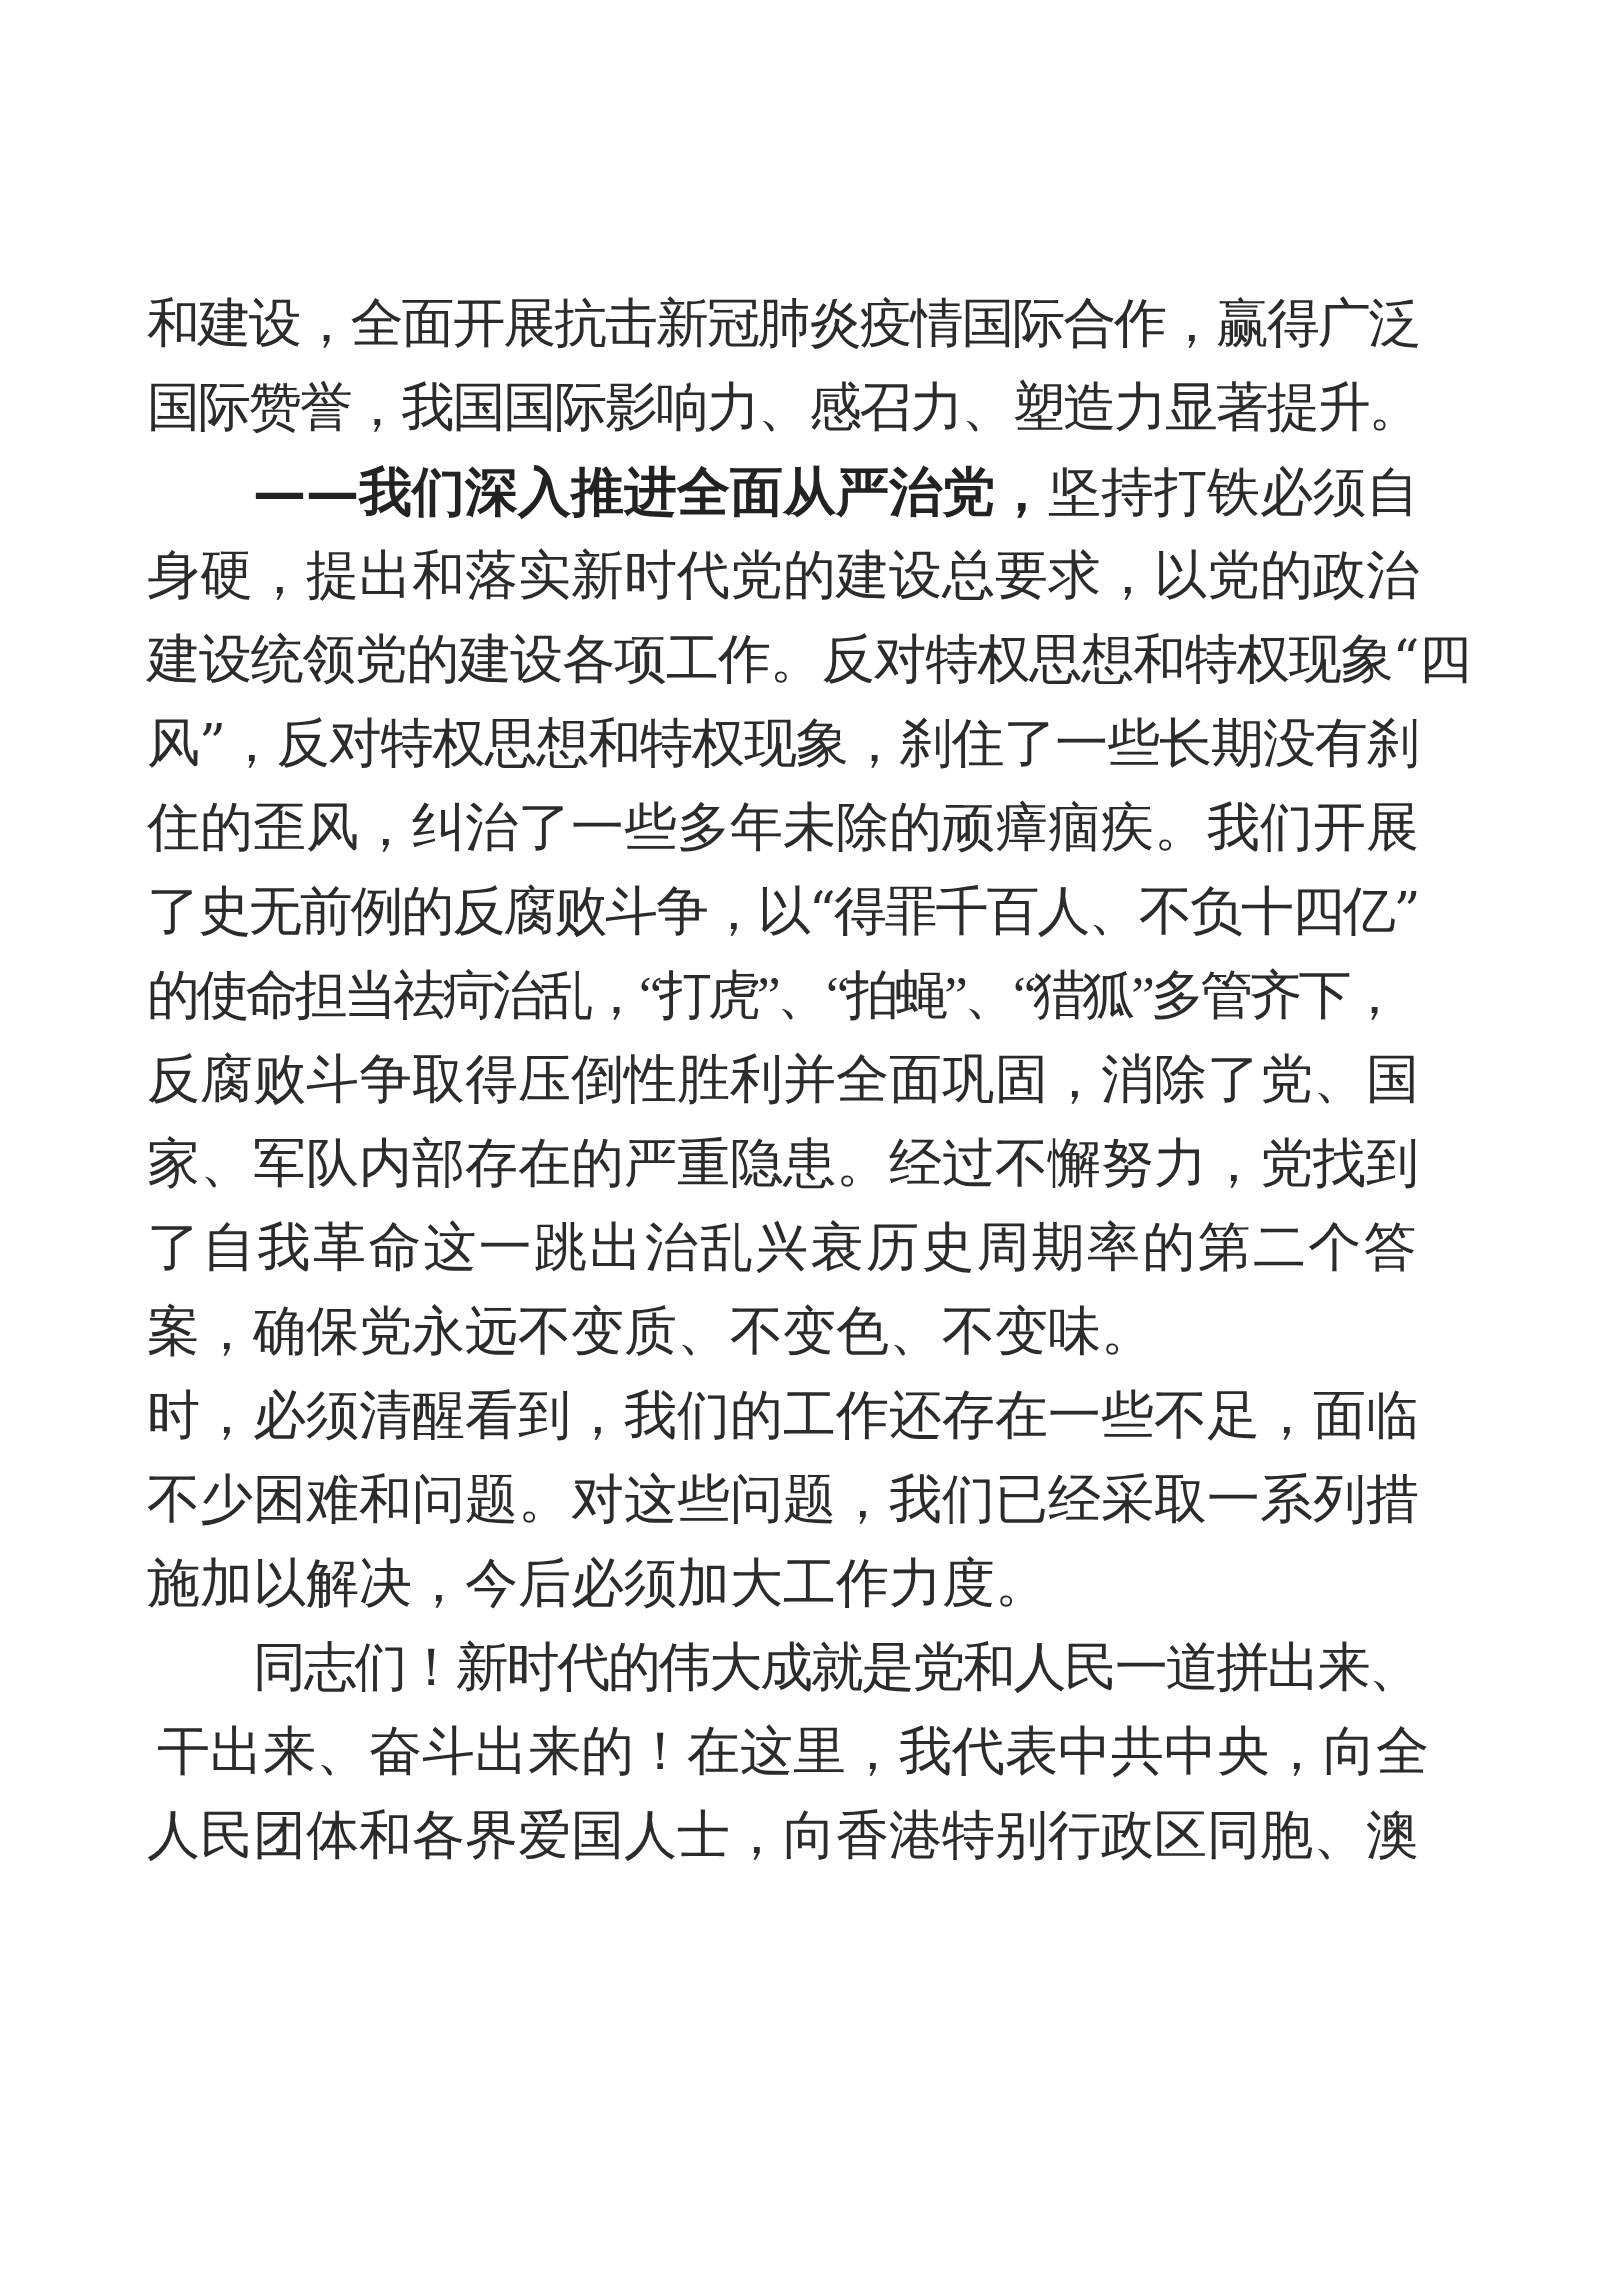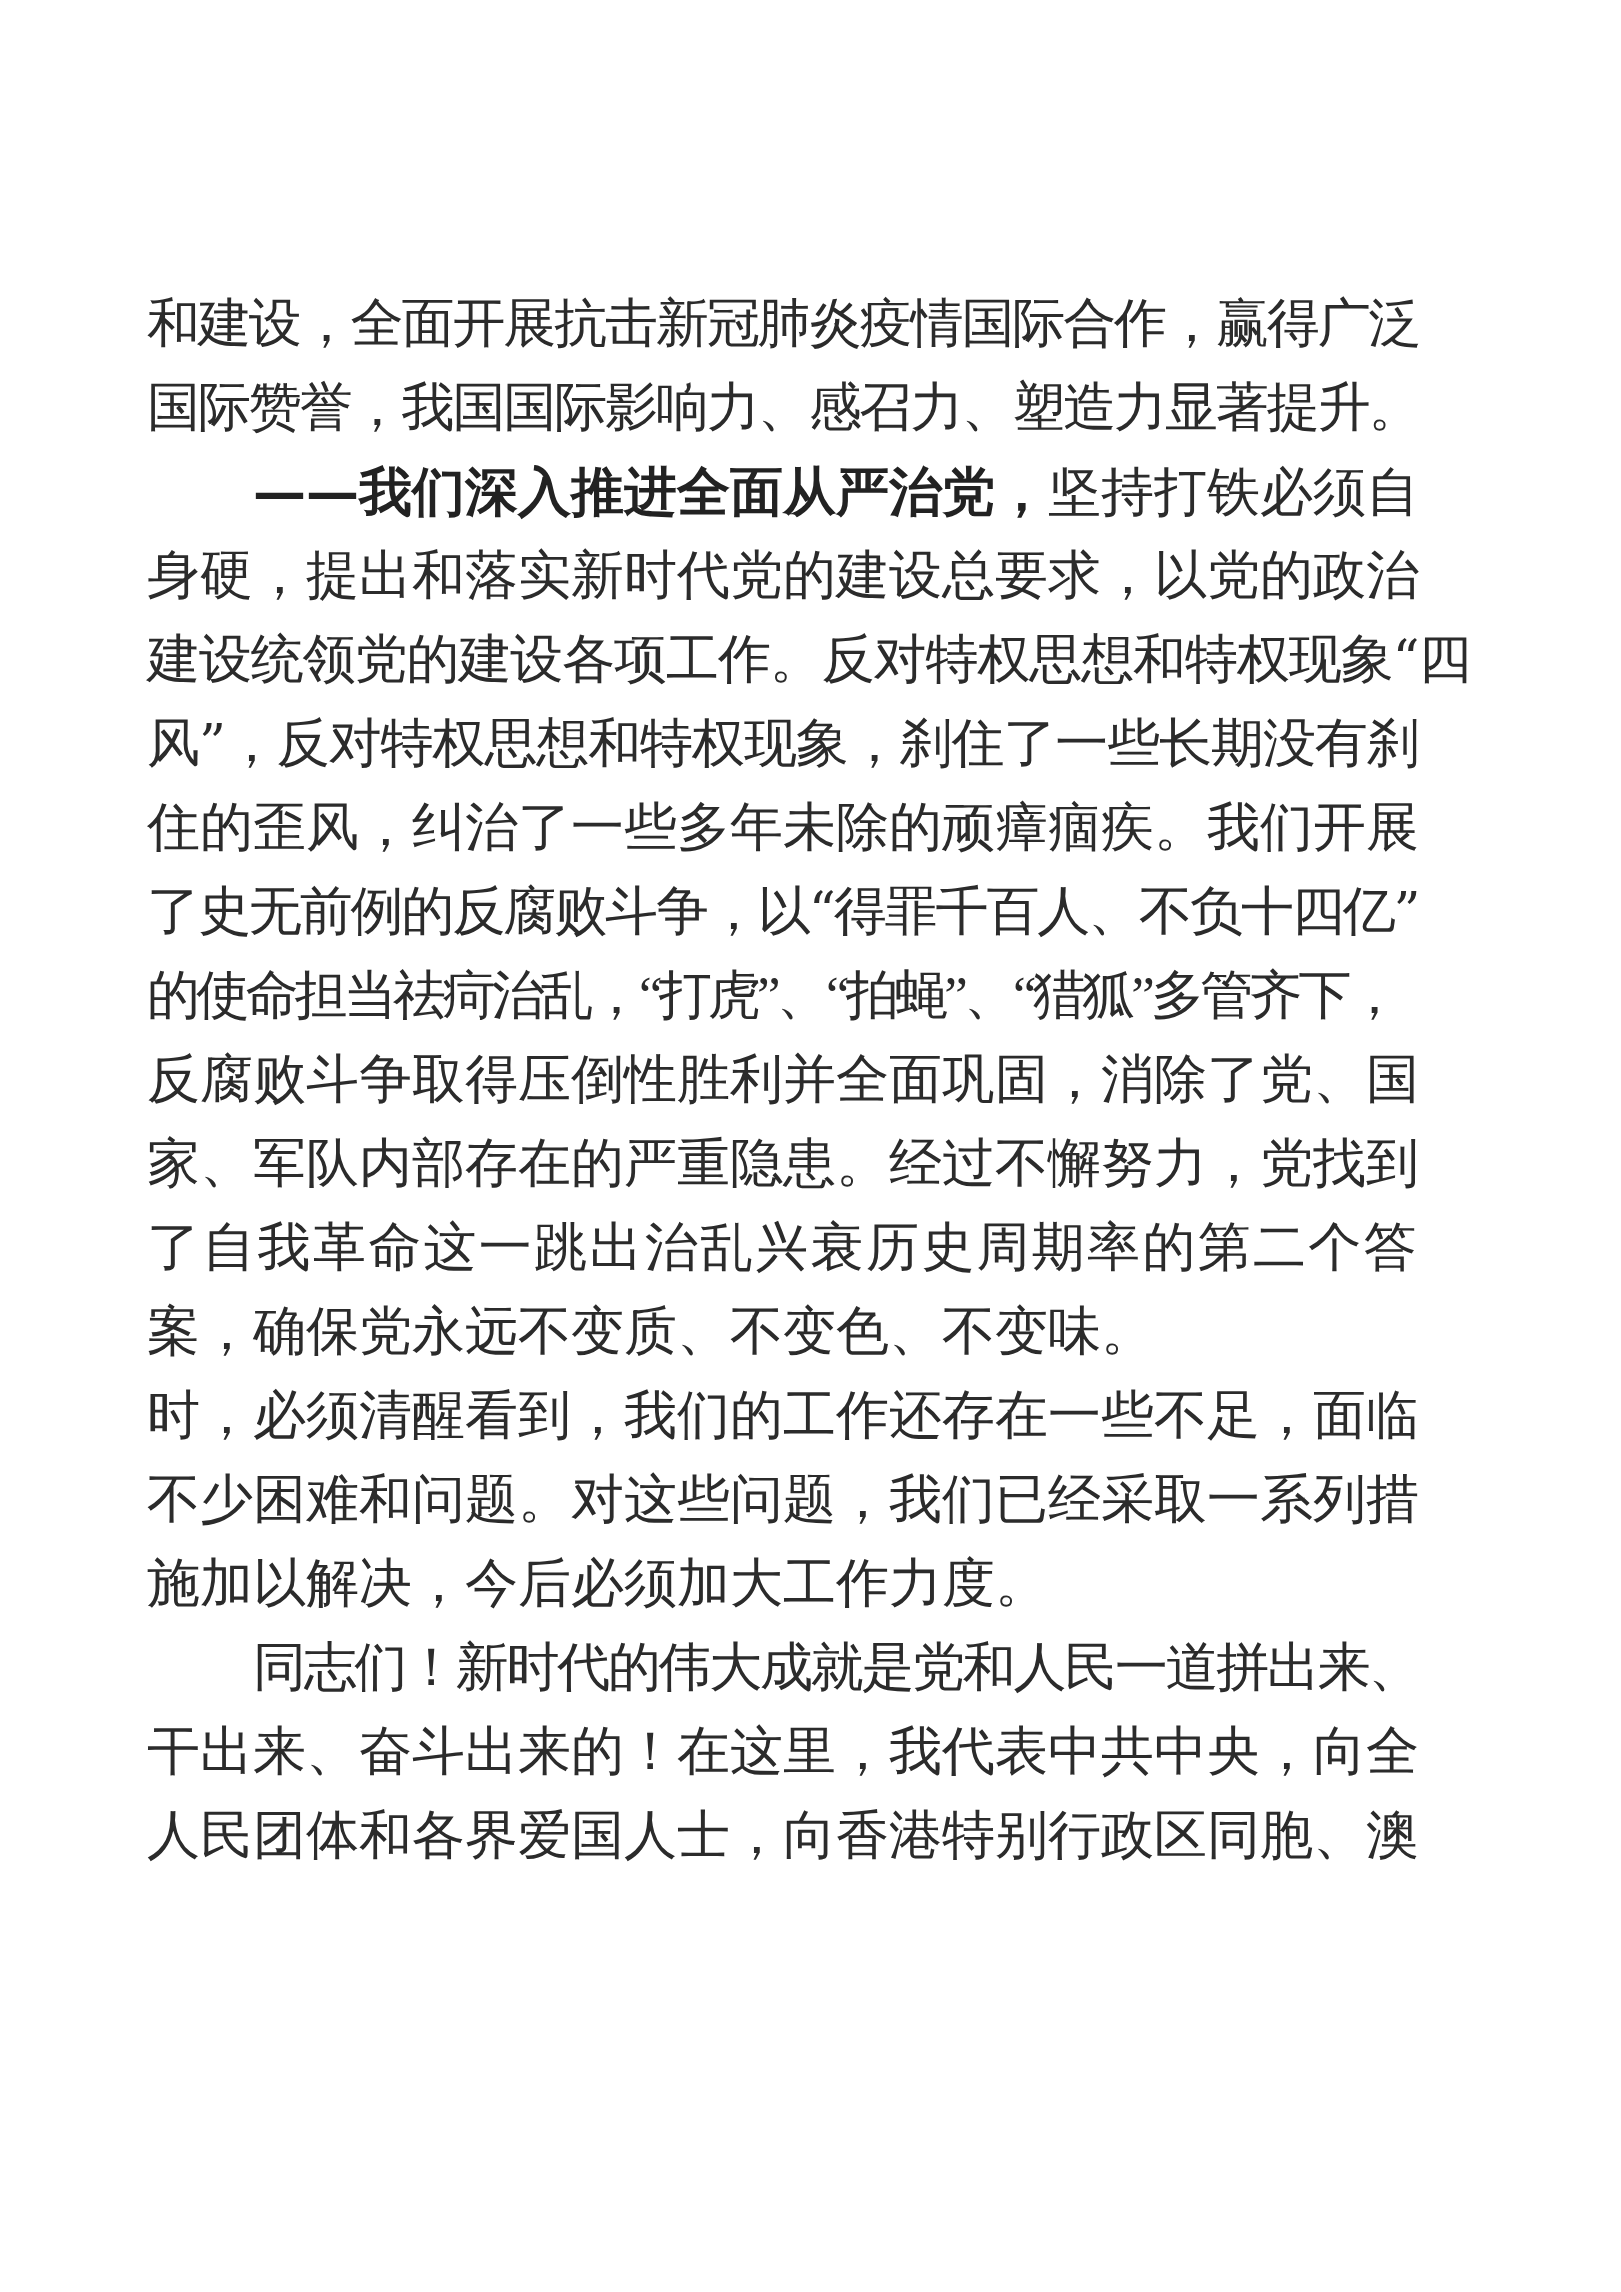--- a/index.html
+++ b/index.html
@@ -65,20 +65,20 @@
       <div class="line" style="letter-spacing: -2.1px;"><span><span>了史无前例的反腐败斗争，以“得罪千百人、不负十四亿”</span></span></div>
       <div class="line" style="letter-spacing: -3.8px; font-family: Liberation Serif, serif;"><span><span>的使命担当祛疴治乱，“打虎”、“拍蝇”、“猎狐”多管齐下，</span></span></div>
       <div class="line" style="letter-spacing: 0px;"><span><span>反腐败斗争取得压倒性胜利并全面巩固，消除了党、国</span></span></div>
       <div class="line" style="letter-spacing: 0px;"><span><span>家、军队内部存在的严重隐患。经过不懈努力，党找到</span></span></div>
       <div class="line" style="letter-spacing: 2.3px;"><span><span>了自我革命这一跳出治乱兴衰历史周期率的第二个答</span></span></div>
       <div class="line"><span><span>案，确保党永远不变质、不变色、不变味。</span></span></div>
       <div class="line" style="letter-spacing: 0px;"><span><span>时，必须清醒看到，我们的工作还存在一些不足，面临</span></span></div>
       <div class="line" style="letter-spacing: 0px;"><span><span>不少困难和问题。对这些问题，我们已经采取一系列措</span></span></div>
       <div class="line"><span><span>施加以解决，今后必须加大工作力度。</span></span></div>
       <div class="line indent" style="letter-spacing: -2.3px; font-family: Liberation Serif, serif;"><span><span>同志们！新时代的伟大成就是党和人民一道拼出来、</span></span></div>
-      <div class="line" style="letter-spacing: 0px;"><span><span>干出来、奋斗出来的！在这里，我代表中共中央，向全</span></span></div>
+      <div class="line" style="letter-spacing: 0px; margin-left: 10px;"><span><span>干出来、奋斗出来的！在这里，我代表中共中央，向全</span></span></div>
       <div class="line" style="letter-spacing: 0px;"><span><span>人民团体和各界爱国人士，向香港特别行政区同胞、澳</span></span></div>
     </main>
   <footer class="page-footer">
     <span class="page-number">9</span>
   </footer>
 </div>
 
 
 </body></html>

